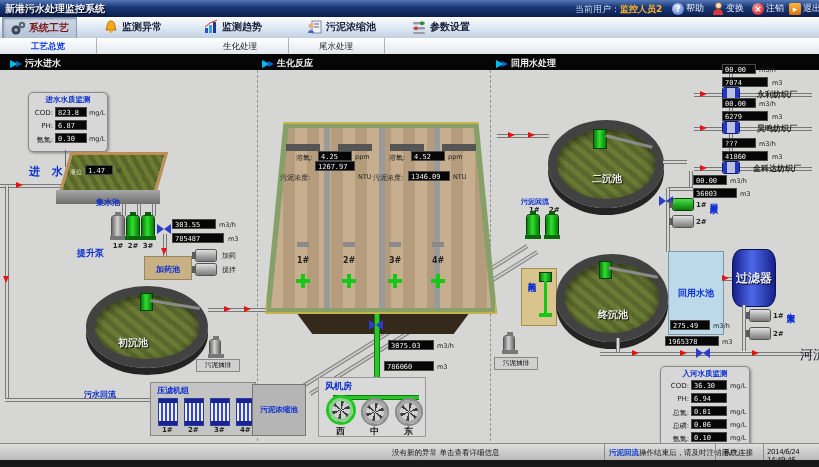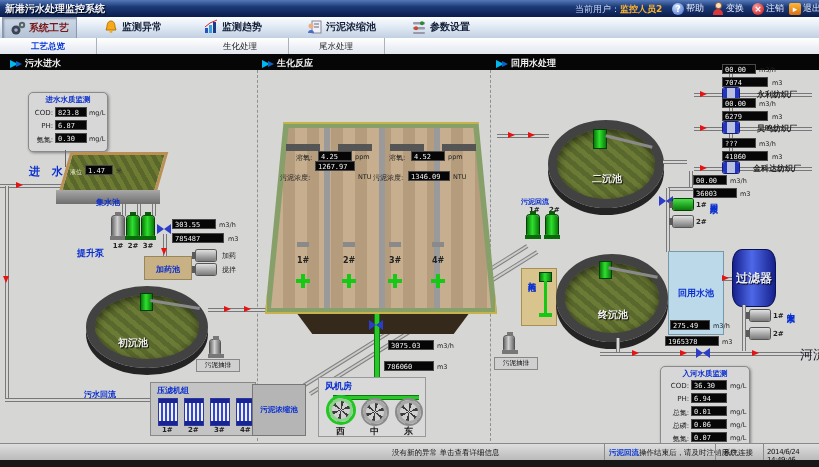--- a/index.html
+++ b/index.html
@@ -444,21 +444,21 @@
     <div class="u" style="left:69px;top:15px">mg/L</div>
     <div class="lb" style="left:2px;top:28px;width:26px;text-align:right">PH:</div>
     <div class="vb" style="left:30px;top:26px;width:36px">6.94</div>
     <div class="lb" style="left:2px;top:41px;width:26px;text-align:right">总氮:</div>
     <div class="vb" style="left:30px;top:39px;width:36px">0.01</div>
     <div class="u" style="left:69px;top:41px">mg/L</div>
     <div class="lb" style="left:2px;top:54px;width:26px;text-align:right">总磷:</div>
     <div class="vb" style="left:30px;top:52px;width:36px">0.06</div>
     <div class="u" style="left:69px;top:54px">mg/L</div>
     <div class="lb" style="left:2px;top:67px;width:26px;text-align:right">氨氮:</div>
-    <div class="vb" style="left:30px;top:65px;width:36px">0.07</div>
+    <div class="vb" style="left:30px;top:65px;width:36px">0.10</div>
     <div class="u" style="left:69px;top:67px">mg/L</div>
   </div>
 
   <div class="pipeh" style="left:663px;top:160px;width:24px"></div>
 
   <div class="statusbar">
     <span class="a" style="left:392px;top:4px">没有新的异常 单击查看详细信息</span>
     <span class="a" style="left:609px;top:4px"><span style="color:#0838d8;font-weight:bold">污泥回流</span><span>操作结束后，请及时注销用户。</span></span>
     <span class="a" style="left:723px;top:4px">系统连接</span>
     <span class="a" style="left:767px;top:4px;font-size:7px;letter-spacing:-0.4px">2014/6/24 14:49:46</span>

